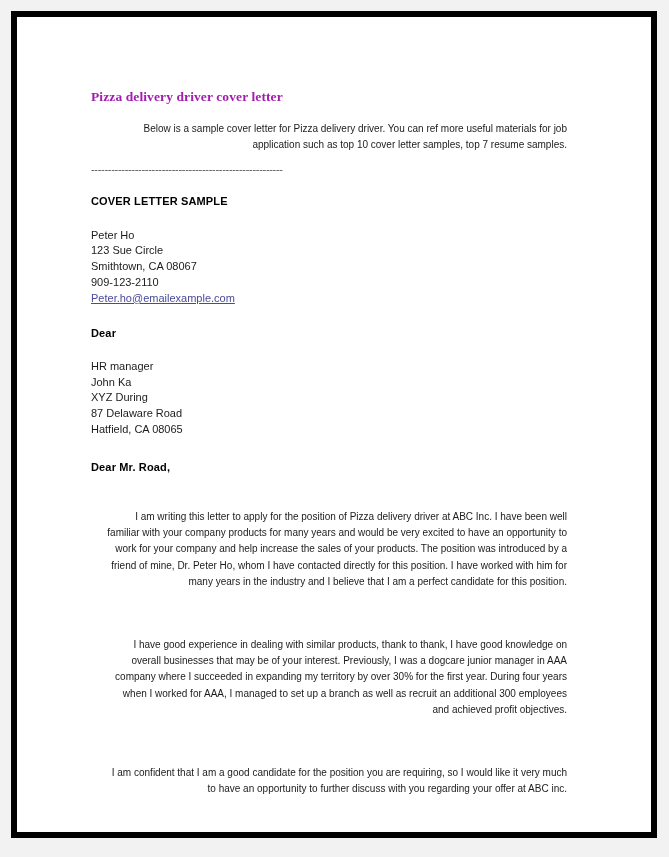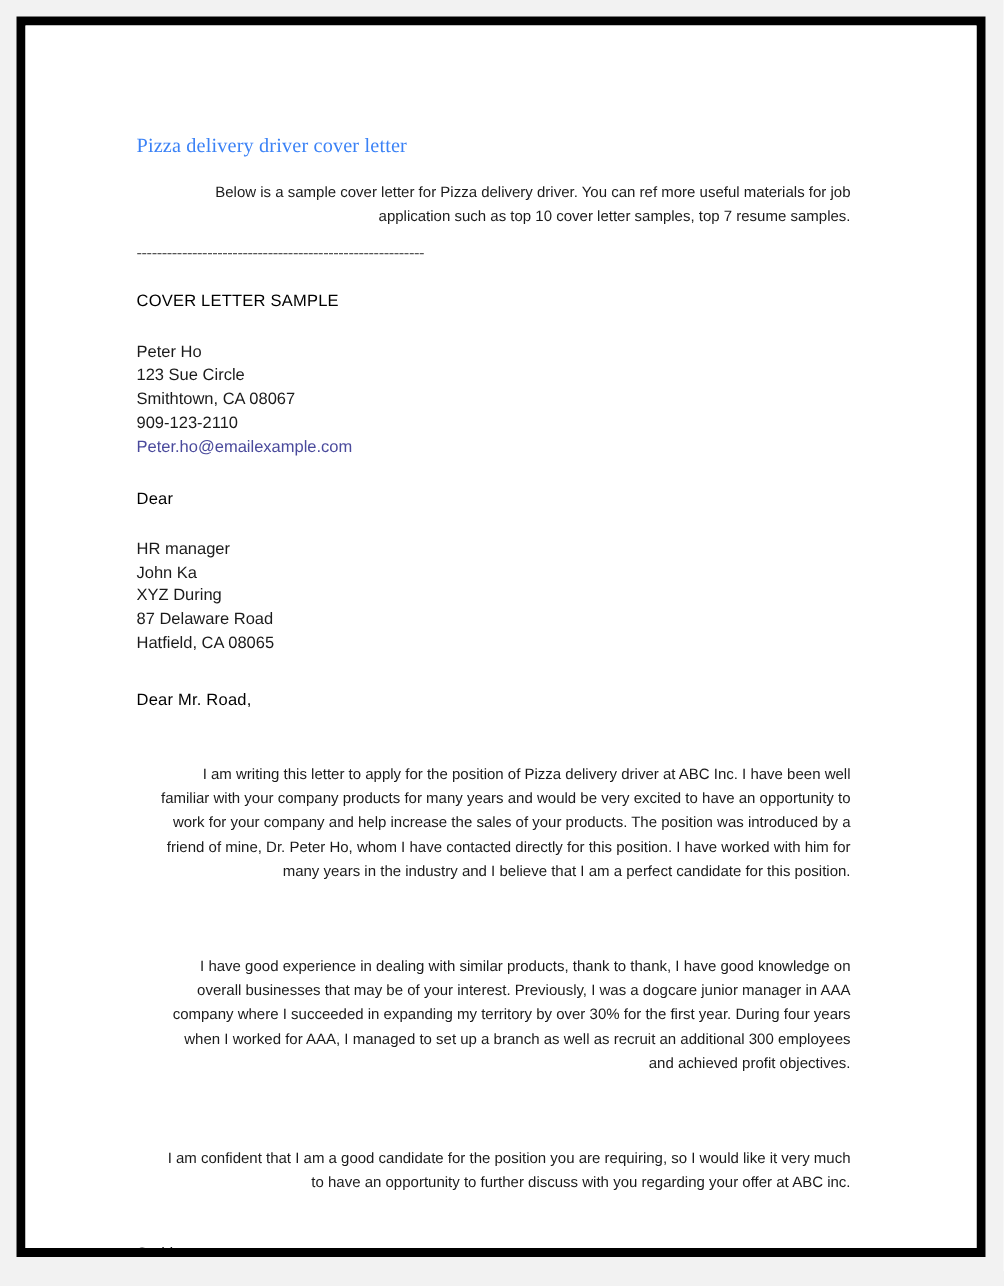--- a/index.html
+++ b/index.html
@@ -37,23 +37,23 @@
 
   #doc-body {
     position: absolute;
     left: 74px;
     top: 72px;
     width: 492px;
   }
 
   .doc-title {
     font-family: "Liberation Serif", serif;
-    font-weight: normal;
+    font-weight: bold;
     font-size: 13.5px;
-    color: #3b82f6;
+    color: #a21caf;
     letter-spacing: 0.1px;
     margin: 0 0 12px 0;
     line-height: 16px;
   }
 
   .para {
     font-size: 10px;
     line-height: 16.2px;
     color: #1b1b1b;
     margin: 16px;
@@ -70,41 +70,42 @@
     color: #555555;
     letter-spacing: -0.3px;
     white-space: nowrap;
     overflow: hidden;
     margin: 0;
     height: 15px;
   }
 
   .sec-head {
     font-size: 11px;
-    font-weight: normal;
+    font-weight: bold;
     color: #000000;
     line-height: 16.2px;
     margin: 0;
     letter-spacing: 0.15px;
   }
 
   .addr-block {
     font-size: 11px;
     line-height: 15.8px;
     color: #1b1b1b;
     margin: 0;
   }
 
   .addr-line {
     display: block;
     white-space: pre;
   }
 
   .email-link {
     color: #4a4a9c;
+    text-decoration: underline;
     cursor: pointer;
   }
 
   .gap-16 { height: 16px; }
   .gap-15 { height: 15px; }
   .gap-18 { height: 18px; }
   .gap-21 { height: 21px; }
   .gap-8  { height: 8px; }
 
   .sign-block {

